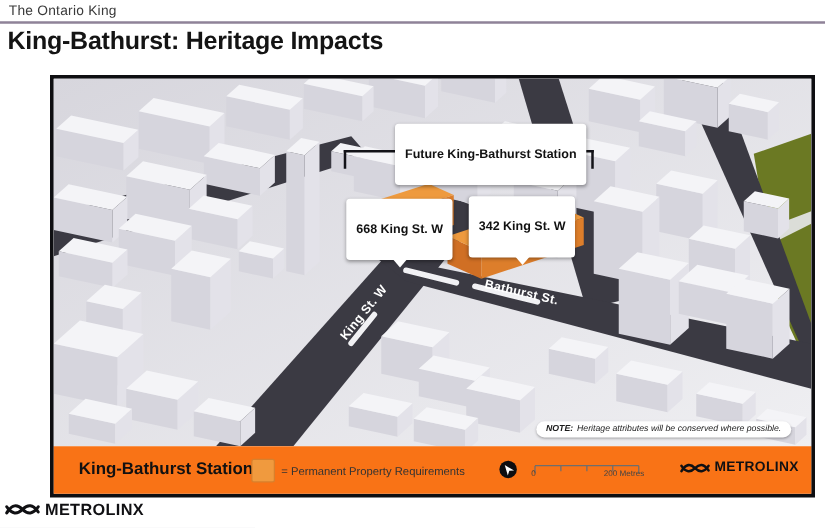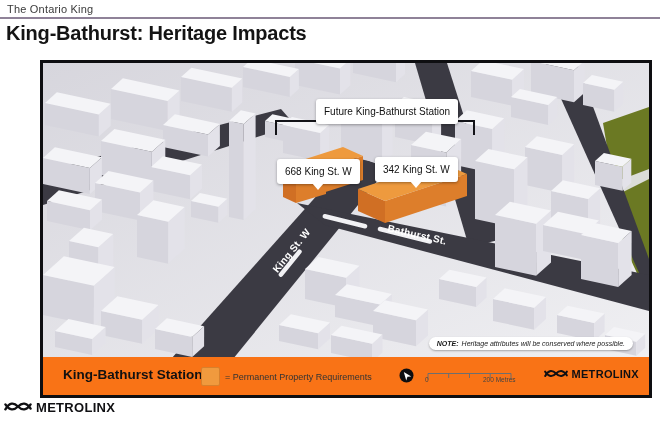--- a/index.html
+++ b/index.html
@@ -8,22 +8,22 @@
   .kicker{position:absolute;left:7px;top:3px;font-size:11px;color:#3a3a3a;letter-spacing:.2px;}
   .rule{position:absolute;left:0;top:17px;width:660px;height:2px;background:#8f8298;}
   .title{position:absolute;left:6px;top:22px;margin:0;font-size:20px;font-weight:800;
          color:#141414;letter-spacing:-.2px;}
   .map-panel{position:absolute;left:40px;top:60px;width:606px;height:332px;
              border:3px solid #0e0e11;background:#fff;}
   .map-view{position:relative;width:606px;height:294px;overflow:hidden;background:#e4e3e9;}
   .map-view svg.city{display:block;}
 
   
-  .callout{position:absolute;background:#fff;color:#111;font-weight:400;font-size:10px;
-           padding:7px 8px;border-radius:3px;white-space:nowrap;
+  .callout{position:absolute;background:#fff;color:#111;font-weight:700;font-size:10px;
+           padding:19px 8px;border-radius:3px;white-space:nowrap;
            box-shadow:0 1px 3px rgba(0,0,0,.35);}
   .callout.pointer::after{content:"";position:absolute;left:50%;bottom:-6px;margin-left:-6px;
            border-left:6px solid transparent;border-right:6px solid transparent;
            border-top:7px solid #fff;}
   .bracket{position:absolute;left:232px;top:57px;width:196px;height:13px;
            border-top:2.5px solid #131318;border-left:2.5px solid #131318;
            border-right:2.5px solid #131318;}
   .street-label{position:absolute;color:#fff;font-weight:700;font-size:10px;
            letter-spacing:.3px;white-space:nowrap;}
   .note-box{position:absolute;right:16px;bottom:7px;background:#fff;border-radius:7px;
@@ -35,21 +35,21 @@
   
   .legend{position:relative;width:606px;height:38px;background:#f97316;}
   .legend-title{position:absolute;left:20px;top:10px;font-size:13.5px;font-weight:800;color:#111;}
   .legend-swatch{position:absolute;left:158px;top:10px;width:17px;height:17px;
            background:#f09a3e;border:1px solid #d8802c;border-radius:2px;}
   .legend-text{position:absolute;left:182px;top:15px;font-size:9px;color:#333;}
   .compass{position:absolute;left:356px;top:11px;width:15px;height:15px;}
   .scalebar{position:absolute;left:384px;top:10px;width:100px;height:22px;}
   .scalebar .s0{position:absolute;left:-2px;top:9px;font-size:6.5px;color:#444;}
   .scalebar .s1{position:absolute;left:56px;top:9px;font-size:6.5px;color:#444;white-space:nowrap;}
-  .brand{display:flex;gap:4px;}
+  .brand{display:flex;align-items:center;gap:4px;}
   .brand .brand-text{font-size:11px;font-weight:800;color:#101013;letter-spacing:.3px;}
   .legend .brand{position:absolute;right:10px;top:11px;}
   .footer-brand{position:absolute;left:4px;top:400px;}
   .footer-brand .brand-text{font-size:13px;}
 </style>
 </head>
 <body>
 
 <div class="slide">
   <div class="kicker">The Ontario King</div>

